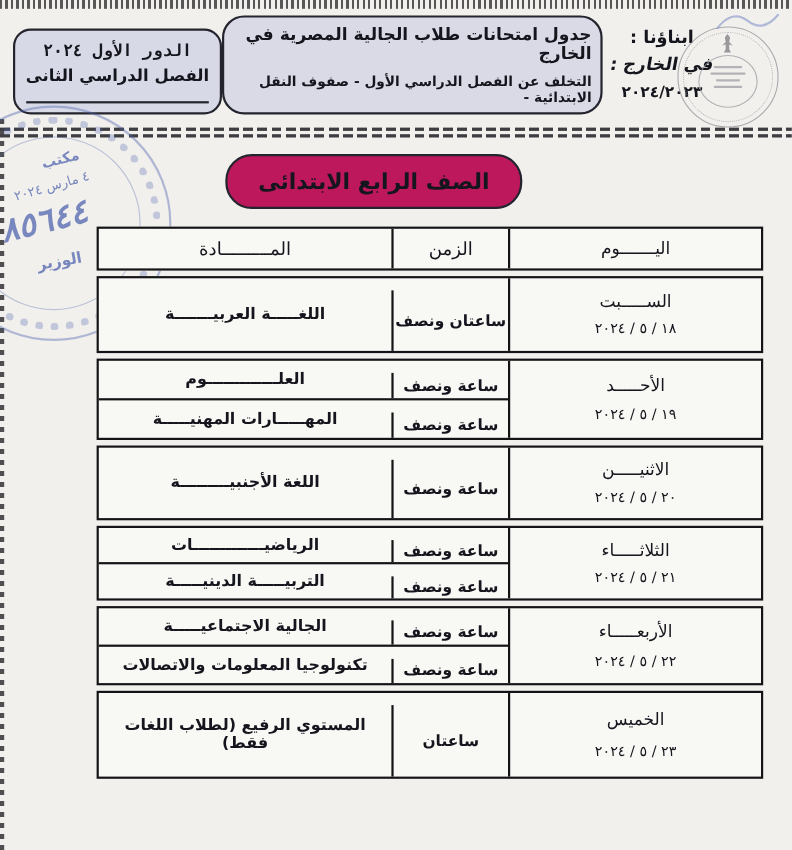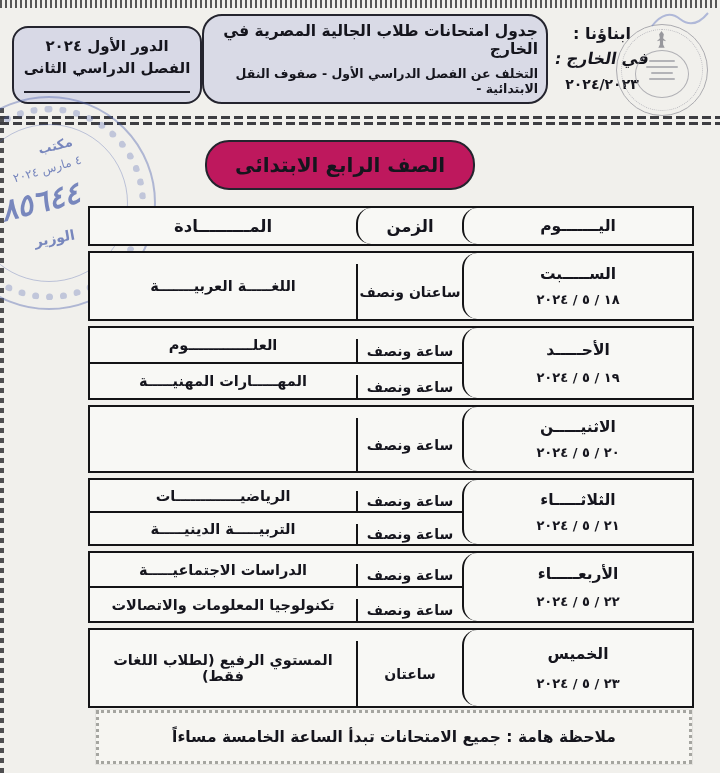--- a/index.html
+++ b/index.html
@@ -13,21 +13,21 @@
     background:repeating-linear-gradient(0deg,#26262a 0 5px,transparent 5px 10px); opacity:.8;}
   .equals-divider{position:absolute; left:0; right:0; top:116px; height:10px;
     background-image:
       repeating-linear-gradient(90deg,#3e3e42 0 9px,transparent 9px 13px),
       repeating-linear-gradient(90deg,#3e3e42 0 9px,transparent 9px 13px);
     background-size:100% 3px,100% 3px; background-position:0 0,0 6px; background-repeat:no-repeat;}
   
   .session-box{position:absolute; left:12px; top:26px; width:186px; height:74px;
     background:#d8d9e6; border:2.5px solid #24242e; border-radius:16px;
     display:flex; flex-direction:column; justify-content:center; align-items:center; gap:4px;}
-  .session-box .l1{font-weight:bold; font-size:15px;}
+  .session-box .l1{font-weight:bold; font-size:15px;font-family:Liberation Mono, monospace;}
   .session-box .l2{font-weight:bold; font-size:15px; border-bottom:2px solid #24242e; padding-bottom:14px;}
   .title-box{position:absolute; left:202px; top:14px; width:346px; height:90px;
     background:#d9dae6; border:2.5px solid #24242e; border-radius:20px;
     display:flex; flex-direction:column; justify-content:center; align-items:center; gap:8px; padding:2px 8px; box-sizing:border-box;}
   .title-box .l1{font-weight:bold; font-size:15.5px;}
   .title-box .l2{font-weight:bold; font-size:12.5px;}
   .audience{position:absolute; left:552px; top:24px; width:100px; text-align:center;}
   .audience .l1{font-weight:bold; font-size:16px; margin-bottom:6px;}
   .audience .l2{font-weight:bold; font-size:16px; transform:skewX(-10deg); margin-bottom:8px;}
   .audience .l3{font-weight:bold; font-size:14px; letter-spacing:1px;}
@@ -50,21 +50,21 @@
   .stamp .c2{position:absolute; inset:10px; border:7px dotted rgba(80,100,174,.4); border-radius:50%;}
   .stamp .c3{position:absolute; inset:28px; border:1.5px solid rgba(80,100,174,.45); border-radius:50%;}
   .stamp .t-office{position:absolute; left:96px; top:42px; font-size:13px; font-weight:bold; transform:rotate(-14deg);}
   .stamp .t-date{position:absolute; left:70px; top:66px; font-size:12px; transform:rotate(-16deg); letter-spacing:2px;}
   .stamp .t-number{position:absolute; left:58px; top:88px; font-size:30px; font-weight:bold; transform:rotate(-14deg); letter-spacing:4px; font-style:italic;}
   .stamp .t-minister{position:absolute; left:92px; top:134px; font-size:14px; font-weight:bold; transform:rotate(-10deg);}
   
   .timetable{position:absolute; left:88px; top:206px; width:606px;}
   .tblock{display:flex; border:2.7px solid #141416; background:#f8f8f5; box-sizing:border-box;}
   .tblock + .tblock{margin-top:5px;}
-  .cell{display:flex; align-items:center; justify-content:center; font-weight:bold; box-sizing:border-box;border-radius:15px;}
+  .cell{display:flex; align-items:center; justify-content:center; font-weight:normal; box-sizing:border-box;}
   .day-col{width:230px; border-left:2.7px solid #141416; flex-direction:column; justify-content:space-evenly; padding:2px 0;}
   .time-col{width:106px; border-left:2.7px solid #141416;}
   .subj-col{flex:1;}
   .rows{flex:1; display:flex; flex-direction:column;}
   .subrow{display:flex; flex:1;}
   .subrow + .subrow{border-top:2.5px solid #141416;}
   .subrow .time-cell{width:106px; border-left:2.7px solid #141416; display:flex; align-items:center; justify-content:center; font-weight:bold; font-size:14px; box-sizing:border-box;margin-top:11px;}
   .subrow .subj-cell{flex:1; display:flex; align-items:center; justify-content:center; font-weight:bold; font-size:14.5px; padding:0 6px; box-sizing:border-box; text-align:center;}
   .thead{height:40px;}
   .thead .cell{font-size:16.5px;}
@@ -173,20 +173,21 @@
     </div>
 
     <div class="tblock" style="height:68px">
       <div class="cell day-col">
         <div class="day-name">الاثنيـــــن</div>
         <div class="day-date">٢٠ / ٥ / ٢٠٢٤</div>
       </div>
       <div class="rows">
         <div class="subrow">
           <div class="time-cell">ساعة ونصف</div>
+          <div class="subj-cell">اللغة الأجنبيـــــــــة</div>
         </div>
       </div>
     </div>
 
     <div class="tblock" style="height:68px">
       <div class="cell day-col">
         <div class="day-name">الثلاثـــــاء</div>
         <div class="day-date">٢١ / ٥ / ٢٠٢٤</div>
       </div>
       <div class="rows">
@@ -202,21 +203,21 @@
     </div>
 
     <div class="tblock" style="height:72px">
       <div class="cell day-col">
         <div class="day-name">الأربعـــــاء</div>
         <div class="day-date">٢٢ / ٥ / ٢٠٢٤</div>
       </div>
       <div class="rows">
         <div class="subrow">
           <div class="time-cell">ساعة ونصف</div>
-          <div class="subj-cell">الدراسات الاجتماعيـــــة</div>
+          <div class="subj-cell">الجالية الاجتماعيـــــة</div>
         </div>
         <div class="subrow">
           <div class="time-cell">ساعة ونصف</div>
           <div class="subj-cell">تكنولوجيا المعلومات والاتصالات</div>
         </div>
       </div>
     </div>
 
     <div class="tblock" style="height:80px">
       <div class="cell day-col">
@@ -226,17 +227,14 @@
       <div class="rows">
         <div class="subrow">
           <div class="time-cell">ساعتان</div>
           <div class="subj-cell">المستوي الرفيع (لطلاب اللغات فقط)</div>
         </div>
       </div>
     </div>
 
   </div>
 
-  <div class="note">
-    <span>ملاحظة هامة : جميع الامتحانات تبدأ الساعة الخامسة مساءاً</span>
-  </div>
 
 </div>
 
 </body></html>

